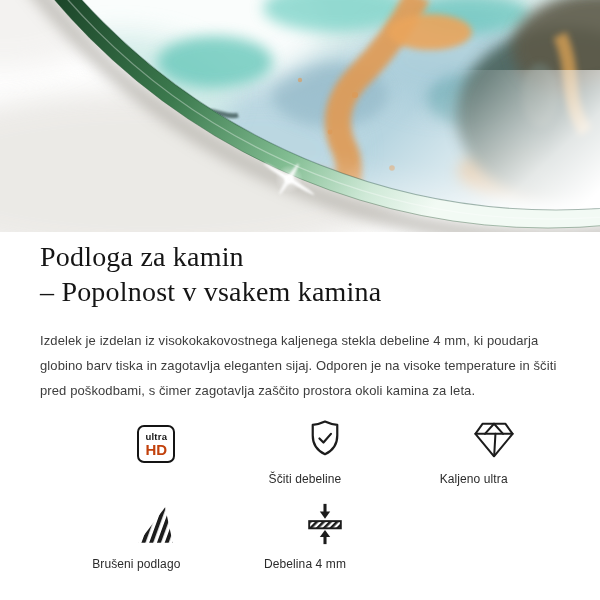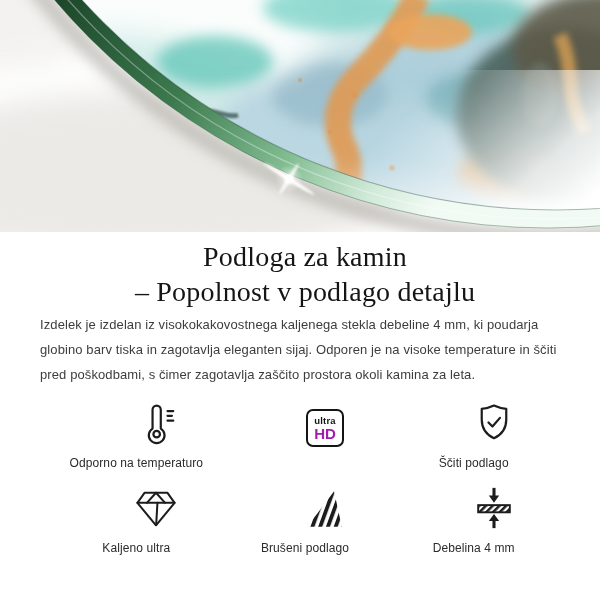--- a/index.html
+++ b/index.html
@@ -14,24 +14,24 @@
   .hero{width:600px;height:232px;overflow:hidden;position:relative;background:#fff;}
   .hero svg{display:block;}
 
   
   .content{padding:0 30px 0 40px;}
   h1.title{
     margin:0;padding-top:8px;
     font-family:"Liberation Serif", serif;
     font-weight:400;
     font-size:28px;line-height:1.24;
-    color:#151515;letter-spacing:.2px;text-align:center;
+    color:#151515;letter-spacing:.2px;
   }
   p.desc{
-    margin:3px 0 0 0;
+    margin:19px 0 0 0;
     font-size:13px;line-height:25px;
     color:#3d3d3d;
     letter-spacing:.1px;
   }
 
   
   .features{
     display:grid;
     grid-template-columns:repeat(3,1fr);
     row-gap:14px;
@@ -47,21 +47,21 @@
   }
   .icon-svg{stroke:#1c1c1c;fill:none;stroke-width:2.3;stroke-linecap:round;stroke-linejoin:round;}
 
   
   .uhd-box{
     width:38px;height:38px;border:2.6px solid #141414;border-radius:7px;
     display:flex;flex-direction:column;align-items:center;justify-content:center;
     box-sizing:border-box;background:#fff;
   }
   .uhd-top{font-size:9.5px;font-weight:600;color:#141414;line-height:1;letter-spacing:.2px;}
-  .uhd-bottom{font-size:15px;font-weight:800;color:#a21caf;line-height:1;margin-top:1px;}
+  .uhd-bottom{font-size:15px;font-weight:800;color:#c2410c;line-height:1;margin-top:1px;}
 </style>
 </head>
 <body>
 
 <div class="page">
 
   <div class="hero">
     <svg width="600" height="232" viewBox="0 0 600 232">
       <defs>
         <filter id="blurLG" x="-60%" y="-60%" width="220%" height="220%">
@@ -158,57 +158,45 @@
         <ellipse cx="289" cy="179" rx="30" ry="2.1" fill="#ffffff" opacity="0.95" filter="url(#blurXS)"></ellipse>
         <ellipse cx="289" cy="179" rx="2.1" ry="18" fill="#ffffff" opacity="0.85" filter="url(#blurXS)"></ellipse>
         <circle cx="289" cy="179" r="4.5" fill="#ffffff" opacity="0.95" filter="url(#blurXS)"></circle>
       </g>
     </svg>
   </div>
 
   <div class="content">
     <h1 class="title">
       <span>Podloga za kamin</span><br>
-      <span>– Popolnost v podlago detajlu</span>
+      <span>– Popolnost v vsakem kamina</span>
     </h1>
 
     <p class="desc">Izdelek je izdelan iz visokokakovostnega kaljenega stekla debeline 4 mm, ki poudarja globino barv tiska in zagotavlja eleganten sijaj. Odporen je na visoke temperature in ščiti pred poškodbami, s čimer zagotavlja zaščito prostora okoli kamina za leta.</p>
 
     <div class="features">
 
-      <div class="feature">
-        <div class="icon-slot">
-          <svg class="icon-svg" width="46" height="46" viewBox="0 0 48 48">
-            <path d="M20.4 28.8 V9.2 a4.3 4.3 0 0 1 8.6 0 V28.8 a8.2 8.2 0 1 1 -8.6 0 Z"></path>
-            <circle cx="24.7" cy="34.6" r="3.4"></circle>
-            <path d="M36 10.5 h6"></path>
-            <path d="M36 15.5 h4.6"></path>
-            <path d="M36 20.5 h6"></path>
-          </svg>
-        </div>
-        <div class="feature-label">Odporno na temperaturo</div>
-      </div>
 
       <div class="feature">
         <div class="icon-slot">
           <div class="uhd-box">
             <span class="uhd-top">ultra</span>
             <span class="uhd-bottom">HD</span>
           </div>
         </div>
       </div>
 
       <div class="feature">
         <div class="icon-slot">
           <svg class="icon-svg" width="46" height="46" viewBox="0 0 48 48">
             <path d="M24 4.8 C27.8 6.6 32.6 7.9 36.8 8.3 V19.2 C36.8 28.4 31.4 35.3 24 38.8 C16.6 35.3 11.2 28.4 11.2 19.2 V8.3 C15.4 7.9 20.2 6.6 24 4.8 Z"></path>
             <path d="M18.2 22.4 L22.4 26.6 L30.2 17.6"></path>
           </svg>
         </div>
-        <div class="feature-label">Ščiti podlago</div>
+        <div class="feature-label">Ščiti debeline</div>
       </div>
 
       <div class="feature">
         <div class="icon-slot">
           <svg class="icon-svg" width="48" height="46" viewBox="0 0 48 48" style="stroke-width:2.1">
             <path d="M12.2 7 H35.8 L43.4 17.6 L24 41 L4.6 17.6 Z"></path>
             <path d="M4.6 17.6 H43.4"></path>
             <path d="M24 7 L14.5 17.6"></path>
             <path d="M24 7 L33.5 17.6"></path>
             <path d="M25.5 17.6 L24.2 40"></path>

